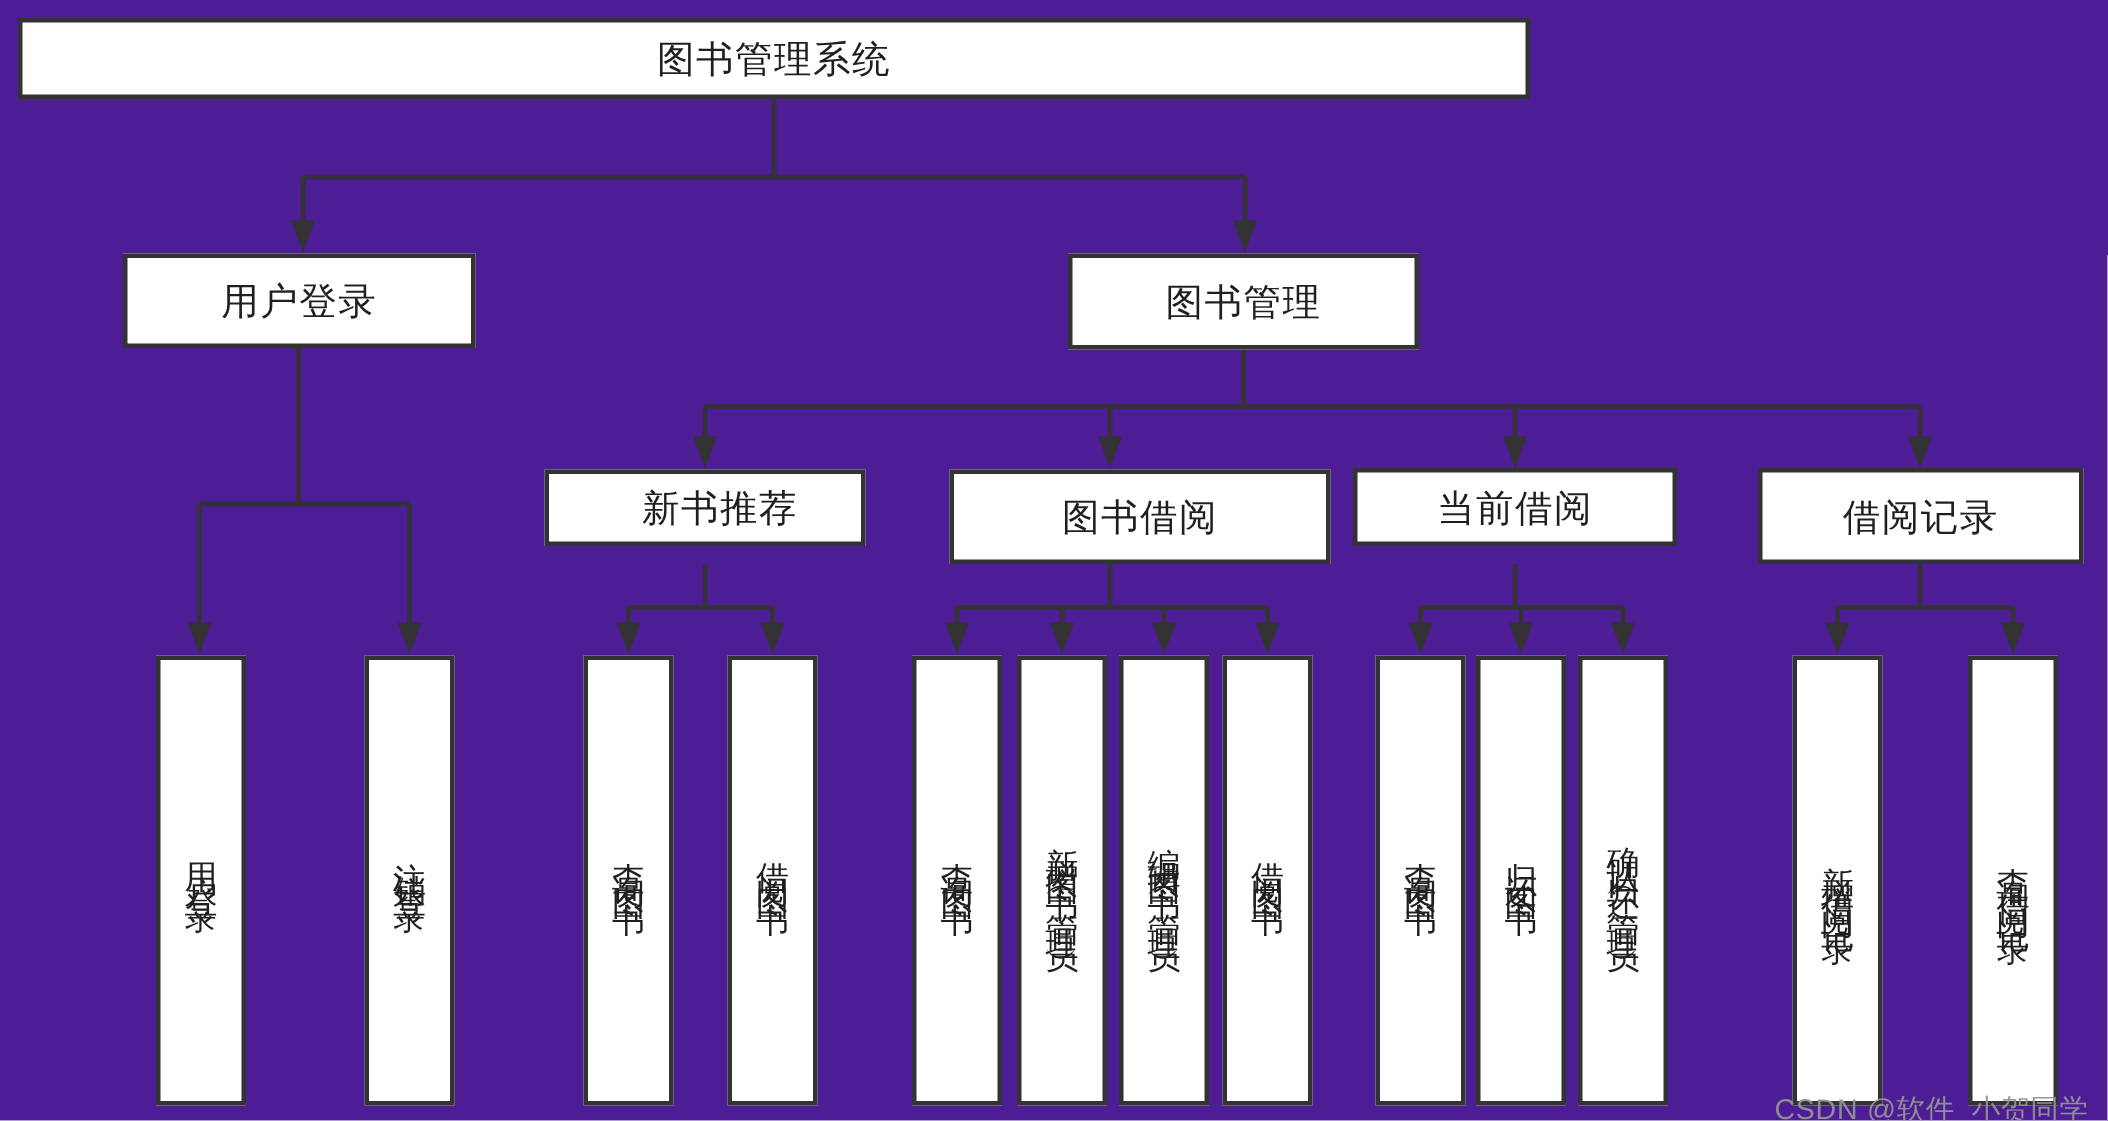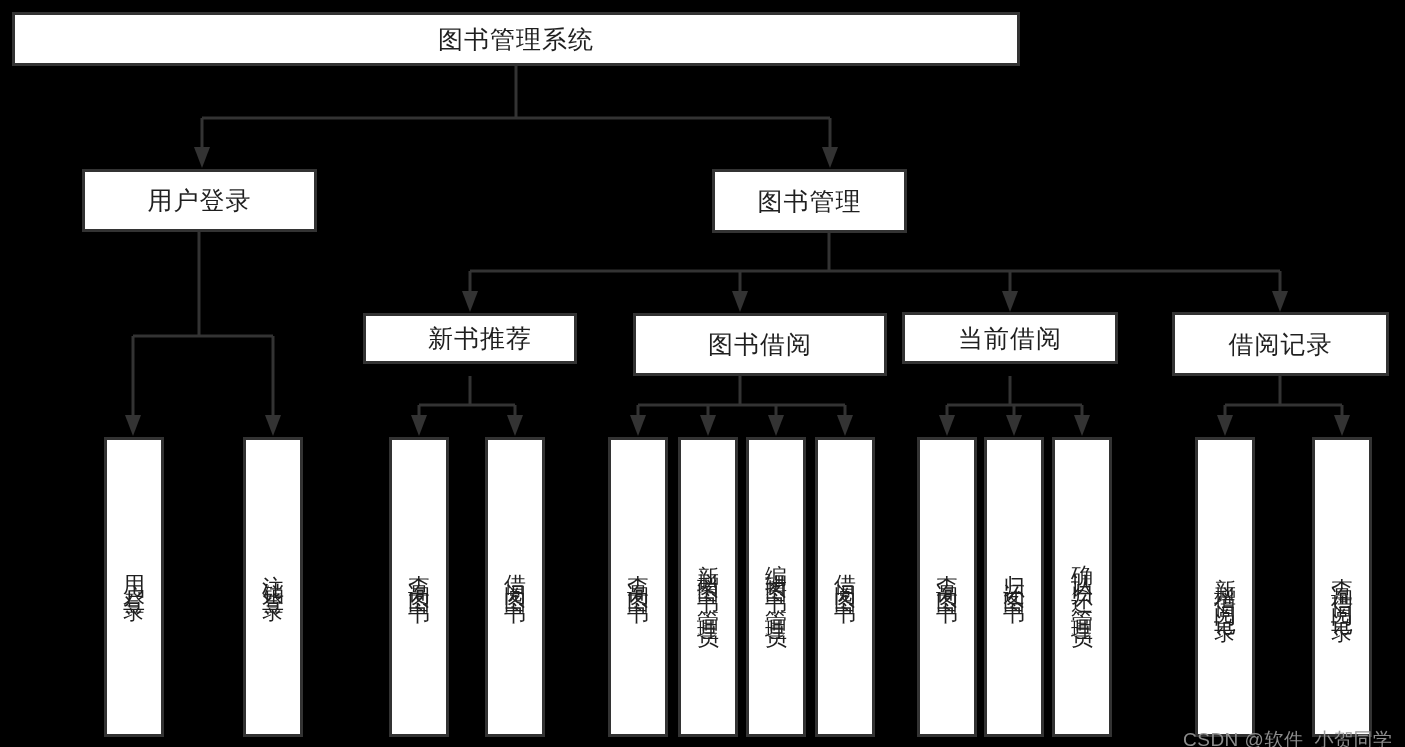--- a/index.html
+++ b/index.html
@@ -1,19 +1,19 @@
 <!DOCTYPE html>
 <html><head>
 <meta charset="utf-8">
 <style>
   html,body{margin:0;padding:0;background:#ffffff;}
   #stage{
     position:relative;
     width:1405px;height:747px;
-    background:#000000;
+    background:#4c1d95;
     font-family:"Liberation Sans","DejaVu Sans",sans-serif;
     color:#1f1f1f;
     overflow:hidden;
   }
   #connectors{position:absolute;left:0;top:0;z-index:1;}
   .hbox{
     position:absolute;
     box-sizing:border-box;
     border:3px solid #333333;
     background:#ffffff;
@@ -89,21 +89,21 @@
       <use href="#ah" x="1342" y="436"></use>
   </svg>
 
   <div class="hbox" style="left:12px;top:12px;width:1008px;height:54px;">
     <span>图书管理系统</span>
   </div>
 
   <div class="hbox" style="left:82px;top:169px;width:235px;height:63px;">
     <span>用户登录</span>
   </div>
-  <div class="hbox" style="left:712px;top:169px;width:195px;height:64px;">
+  <div class="hbox" style="left:712px;top:169px;width:234px;height:64px;">
     <span>图书管理</span>
   </div>
 
   <div class="hbox" style="left:363px;top:313px;width:214px;height:51px;padding-left:20px;">
     <span>新书推荐</span>
   </div>
   <div class="hbox" style="left:633px;top:313px;width:254px;height:63px;">
     <span>图书借阅</span>
   </div>
   <div class="hbox" style="left:902px;top:312px;width:216px;height:52px;">

